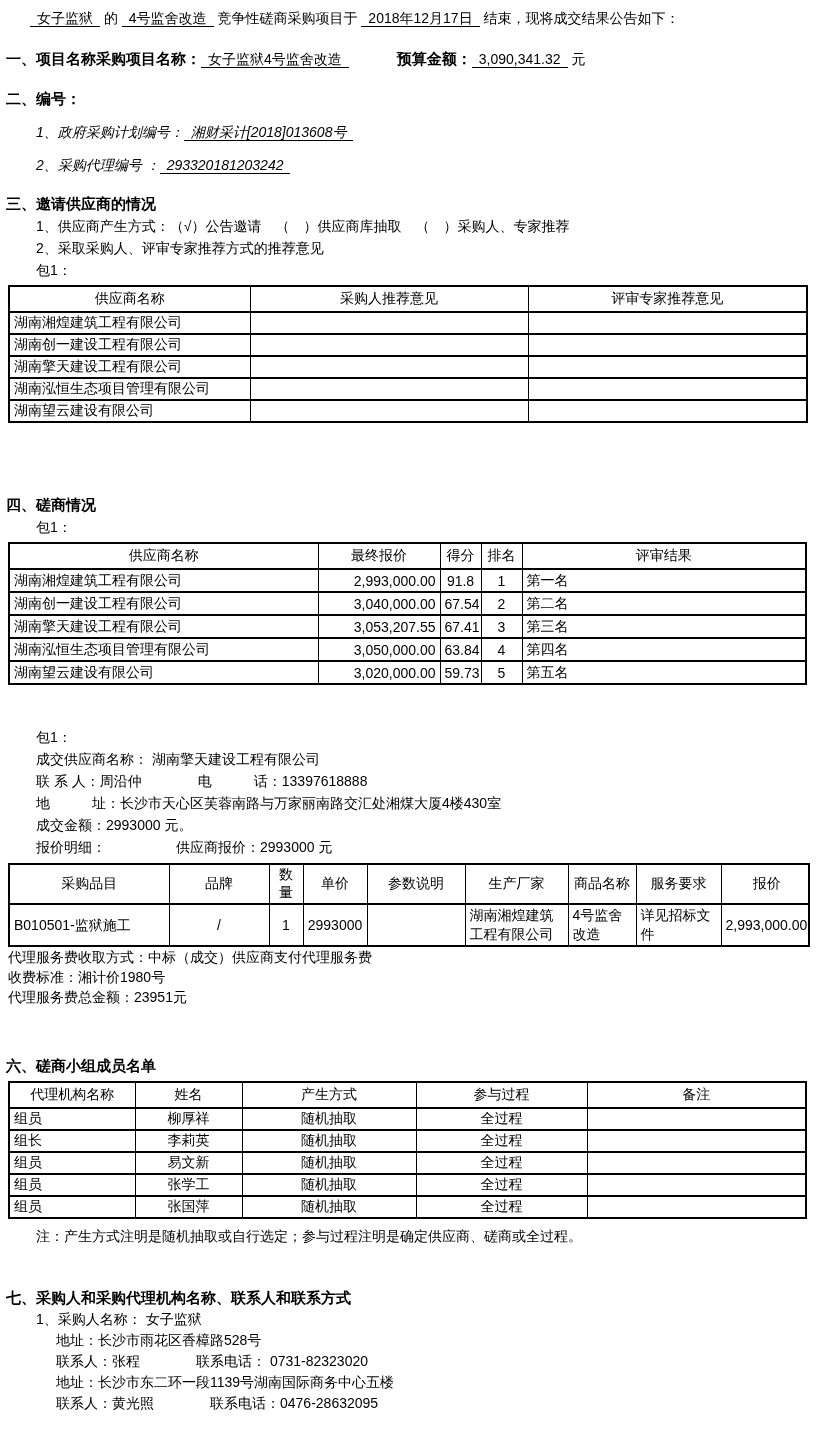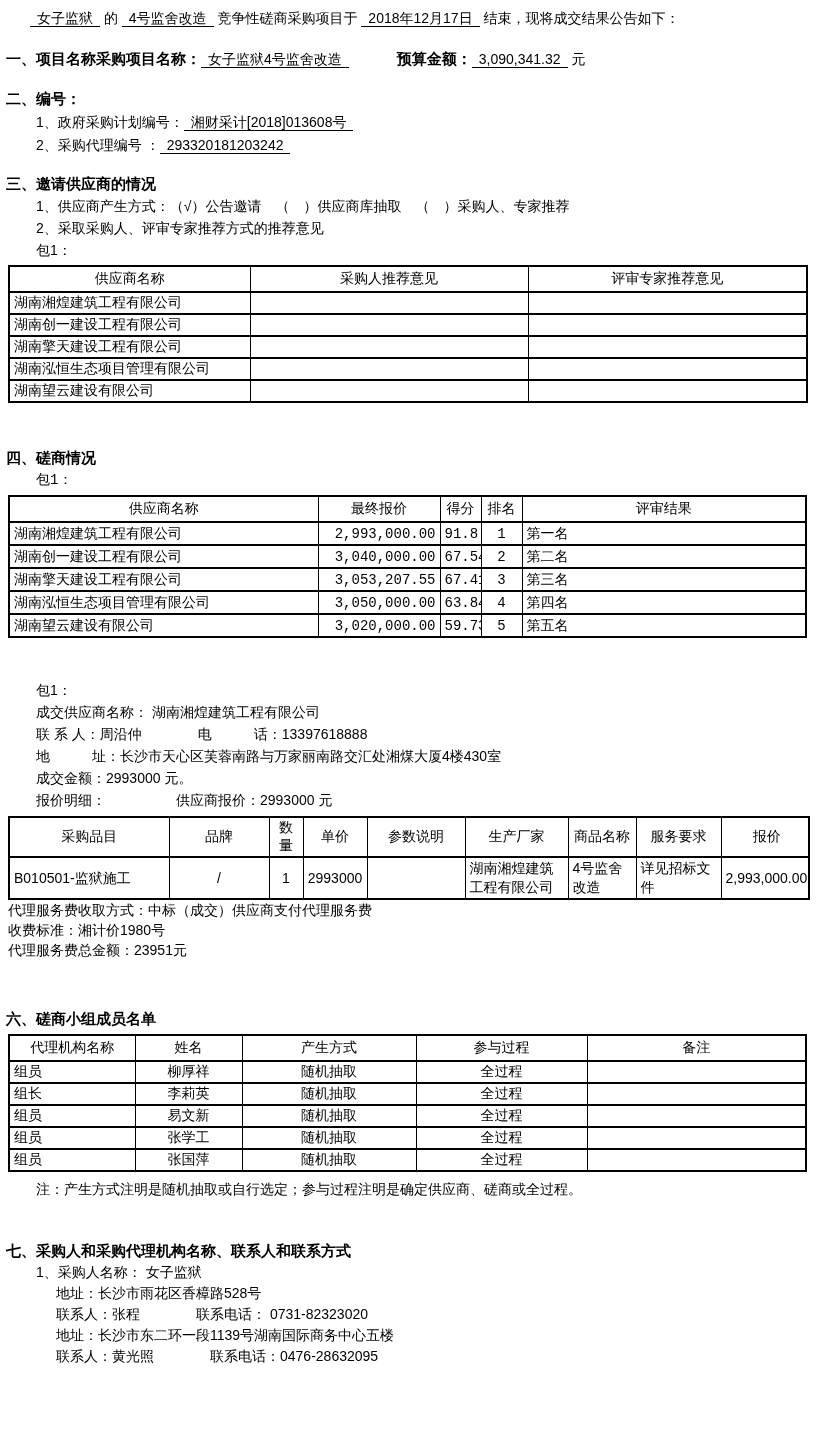--- a/index.html
+++ b/index.html
@@ -13,21 +13,21 @@
 
   .intro { margin: 8px 0 0 30px; line-height: 20px; }
   .uval { border-bottom: 1px solid #000; padding: 0 7px; font-weight: normal; }
 
   .sec-heading { font-weight: bold; font-size: 15px; margin-left: 6px; }
   .sec1 { margin-top: 22px; }
   .budget-label { margin-left: 48px; }
 
   .sec2 { margin-top: 21px; }
   .sub-line { margin-left: 36px; line-height: 19px; margin-top: 2px; font-size: 14px; }
-  .sec2 .sub-line { margin-top: 4px; }
+  .sec2 .sub-line { margin-top: 14px; font-style: italic; }
 
   .sec3 { margin-top: 20px; }
   .sec3 .sub-line { margin-top: 3px; }
   .pkg { margin-left: 36px; margin-top: 3px; line-height: 19px; }
 
   table { border-collapse: collapse; table-layout: fixed; margin-left: 8px; margin-top: 5px;
           border: 2px solid #000; }
   th, td { border: 1px solid #000; border-top-width: 2px; border-bottom-width: 2px;
            padding: 1px 4px; font-size: 14px; font-weight: normal; overflow: hidden; }
   th { text-align: center; height: 26px; }
@@ -39,21 +39,21 @@
 
   .t2 { width: 797px; }
   .t2 th:nth-child(1){ width: 309px; } .t2 th:nth-child(2){ width: 122px; }
   .t2 th:nth-child(3){ width: 41px; } .t2 th:nth-child(4){ width: 41px; } .t2 th:nth-child(5){ width: 284px; }
   .t2 td { height: 23px; }
   .t2 td:nth-child(1){ text-align: left; }
   .t2 td:nth-child(2){ text-align: right; }
   .t2 td:nth-child(3), .t2 td:nth-child(4){ text-align: center; }
   .t2 td:nth-child(5){ text-align: left; }
 
-  .sec4 { margin-top: 46px; font-family: Liberation Mono, monospace; }
+  .sec4 { margin-top: 73px; }
   .sec5 { margin-top: 42px; }
   .sec5 .sub-line { line-height: 21px; margin-top: 1px; }
 
   .t3 { width: 800px; }
   .t3 th:nth-child(1){ width: 160px; } .t3 th:nth-child(2){ width: 100px; }
   .t3 th:nth-child(3){ width: 34px; }  .t3 th:nth-child(4){ width: 64px; margin-top: 24px; }
   .t3 th:nth-child(5){ width: 98px; margin-top: 20px; }  .t3 th:nth-child(6){ width: 103px; }
   .t3 th:nth-child(7){ width: 68px; }  .t3 th:nth-child(8){ width: 85px; }
   .t3 th:nth-child(9){ width: 88px; padding-left: 8px; }
   .t3 th { height: 24px; }
@@ -197,21 +197,21 @@
             <td>59.73</td>
             <td>5</td>
             <td>第五名</td>
           </tr>
         </tbody>
       </table>
   </div>
 
   <div class="sec5">
     <div class="sub-line">包1：</div>
-    <div class="sub-line">成交供应商名称： 湖南湘煌建筑工程有限公司</div>
+    <div class="sub-line">成交供应商名称： 湖南擎天建设工程有限公司</div>
     <div class="sub-line">联 系 人：周沿仲　　　　电　　　话：13397618888</div>
     <div class="sub-line">地　　　址：长沙市天心区芙蓉南路与万家丽南路交汇处湘煤大厦4楼430室</div>
     <div class="sub-line">成交金额：2993000 元。</div>
     <div class="sub-line">报价明细：　　　　　供应商报价：2993000 元</div>
     <table class="t3">
         <thead>
           <tr>
             <th>采购品目</th>
             <th>品牌</th>
             <th>数量</th>

